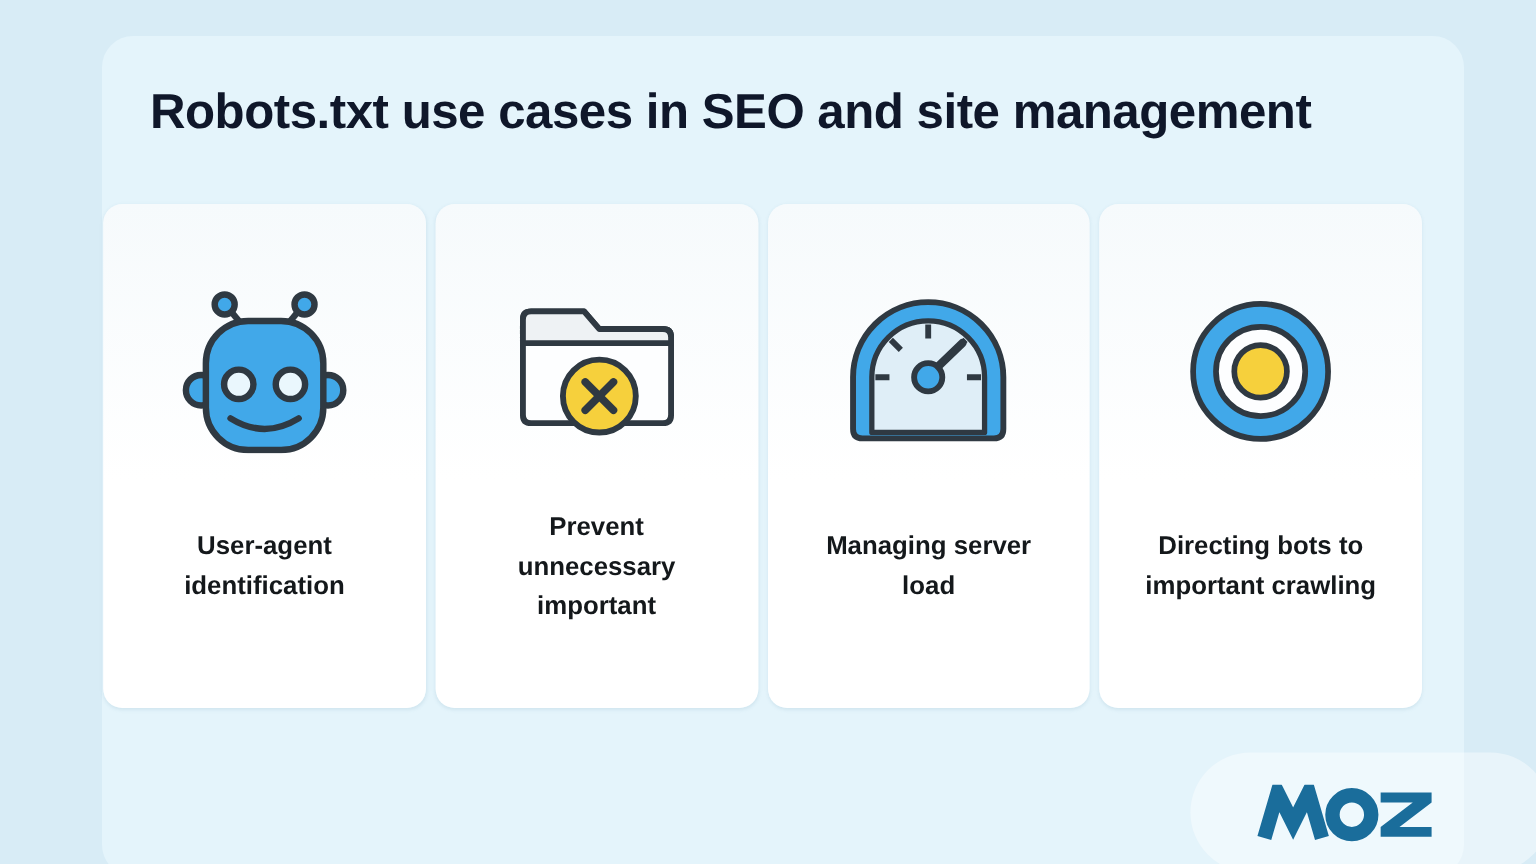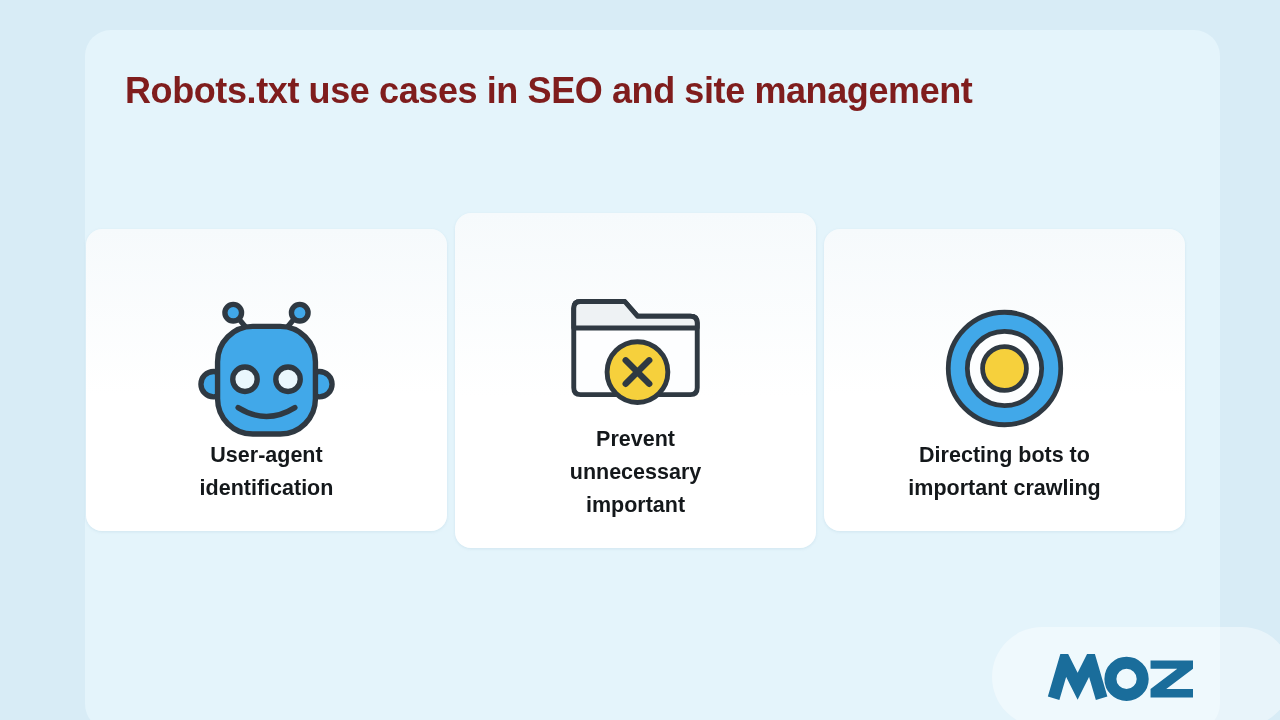--- a/index.html
+++ b/index.html
@@ -8,26 +8,26 @@
     font-family:"Liberation Sans", sans-serif;
     background:#d8ecf6;
     position:relative;
   }
   .panel{
     position:absolute; left:85px; top:30px; width:1135px; height:700px;
     background:#e4f4fb; border-radius:26px;
   }
   .title{
     position:absolute; left:125px; top:70px; width:1050px;
-    font-size:36px; font-weight:700; letter-spacing:-0.4px;
-    color:#7f1d1d;
+    font-size:41px; font-weight:700; letter-spacing:-0.4px;
+    color:#0f172a;
   }
   .cards{
     position:absolute; left:86px; top:170px; width:1099px; height:420px;
-    display:flex; gap:8px;align-items:center;
+    display:flex; gap:8px;
   }
   .card{
     flex:1; border-radius:16px;
     background:linear-gradient(180deg,#f6fafc 0%, #ffffff 55%);
     box-shadow:0 1px 3px rgba(120,165,190,0.18);
     display:flex; flex-direction:column; align-items:center;
   }
   .icon-wrap{
     margin-top:68px; height:142px; display:flex;
     align-items:center; justify-content:center;
@@ -92,20 +92,42 @@
             <line x1="89" y1="84" x2="65" y2="108"></line>
           </g>
         </g>
       </svg>
     </div>
     <div class="label-wrap">
       <div class="label w2">Prevent unnecessary important</div>
     </div>
   </div>
 
+  <div class="card">
+    <div class="icon-wrap">
+      <svg viewBox="0 0 150 140" width="147" height="137">
+        <g stroke="#2f3942">
+          <path d="M11,75 A64,64 0 0 1 139,75 L139,119 Q139,127 131,127 L19,127 Q11,127 11,119 Z" fill="#41a8e9" stroke-width="5"></path>
+          <path d="M27,75 A48,48 0 0 1 123,75 L123,122 L27,122 Z" fill="#dfeef7" stroke-width="4.5" stroke-linejoin="round"></path>
+          <g stroke-width="5">
+            <line x1="30" y1="75" x2="42" y2="75"></line>
+            <line x1="120" y1="75" x2="108" y2="75"></line>
+            <line x1="75" y1="30" x2="75" y2="42"></line>
+            <line x1="43.2" y1="43.2" x2="51.7" y2="51.7"></line>
+            <line x1="106.8" y1="43.2" x2="98.3" y2="51.7"></line>
+          </g>
+          <line x1="77" y1="72" x2="104" y2="46" stroke-width="7" stroke-linecap="round"></line>
+          <circle cx="75" cy="75" r="12" fill="#41a8e9" stroke-width="5"></circle>
+        </g>
+      </svg>
+    </div>
+    <div class="label-wrap">
+      <div class="label w3">Managing server load</div>
+    </div>
+  </div>
 
   <div class="card">
     <div class="icon-wrap">
       <svg viewBox="0 0 150 150" width="143" height="143">
         <g stroke="#2f3942" stroke-width="5">
           <circle cx="75" cy="75" r="59" fill="#41a8e9"></circle>
           <circle cx="75" cy="75" r="39" fill="#fdfeff"></circle>
           <circle cx="75" cy="75" r="23" fill="#f6d03c"></circle>
         </g>
       </svg>

